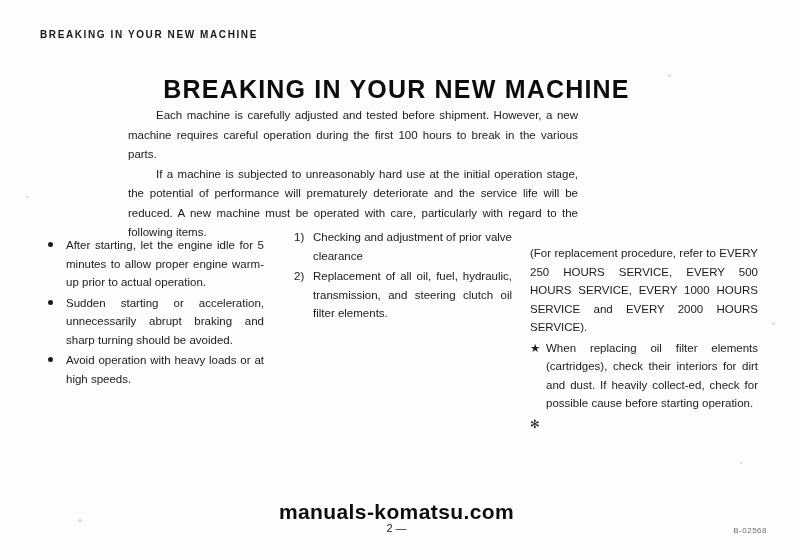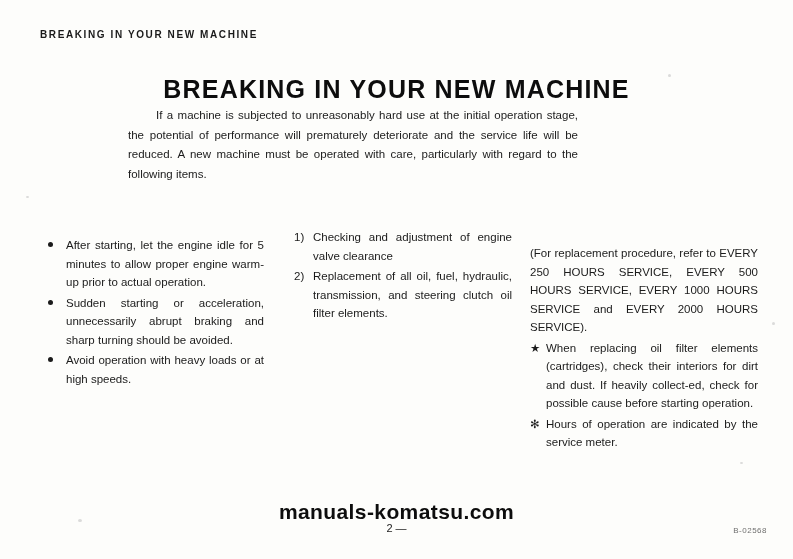--- a/index.html
+++ b/index.html
@@ -178,20 +178,21 @@
   <div class="speckle" style="left:668px; top:74px; width:3px; height:3px;"></div>
   <div class="speckle" style="left:772px; top:322px; width:3px; height:3px;"></div>
   <div class="speckle" style="left:26px; top:196px; width:3px; height:2px;"></div>
   <div class="speckle" style="left:740px; top:462px; width:3px; height:2px;"></div>
 
   <div class="running-header">BREAKING IN YOUR NEW MACHINE</div>
 
   <h1 class="title">BREAKING IN YOUR NEW MACHINE</h1>
 
   <div class="intro">
+    <p class="indent">Each machine is carefully adjusted and tested before shipment. However, a new machine requires careful operation during the first 100 hours to break in the various parts.</p>
     <p class="indent">If a machine is subjected to unreasonably hard use at the initial operation stage, the potential of performance will prematurely deteriorate and the service life will be reduced. A new machine must be operated with care, particularly with regard to the following items.</p>
   </div>
 
   <div class="columns">
 
     <div class="col col-1">
       <ul class="bullet-list">
         <li>
           <span class="mark"><span class="dot-mark"></span></span>
           <span>After starting, let the engine idle for 5 minutes to allow proper engine warm-up prior to actual operation.</span>
@@ -204,39 +205,38 @@
           <span class="mark"><span class="dot-mark"></span></span>
           <span>Avoid operation with heavy loads or at high speeds.</span>
         </li>
       </ul>
     </div>
 
     <div class="col col-2">
       <ol class="num-list">
         <li>
           <span class="mark">1)</span>
-          <span>Checking and adjustment of engine valve clearance</span>
+          <span>Checking and adjustment of prior valve clearance</span>
         </li>
         <li>
           <span class="mark">2)</span>
           <span>Replacement of all oil, fuel, hydraulic, transmission, and steering clutch oil filter elements.</span>
         </li>
       </ol>
     </div>
 
     <div class="col col-3">
       <p>(For replacement procedure, refer to EVERY 250 HOURS SERVICE, EVERY 500 HOURS SERVICE, EVERY 1000 HOURS SERVICE and EVERY 2000 HOURS SERVICE).</p>
       <ul class="star-list">
         <li>
           <span class="mark">★</span>
           <span>When replacing oil filter elements (cartridges), check their interiors for dirt and dust. If heavily collect-ed, check for possible cause before starting operation.</span>
         </li>
         <li>
           <span class="mark">✻</span>
-          <span>Hours of operation are indicated by the service meter.</span>
         </li>
       </ul>
     </div>
 
   </div>
 
   <div class="watermark">manuals-komatsu.com</div>
 
   <div class="page-number">2 —</div>
 

